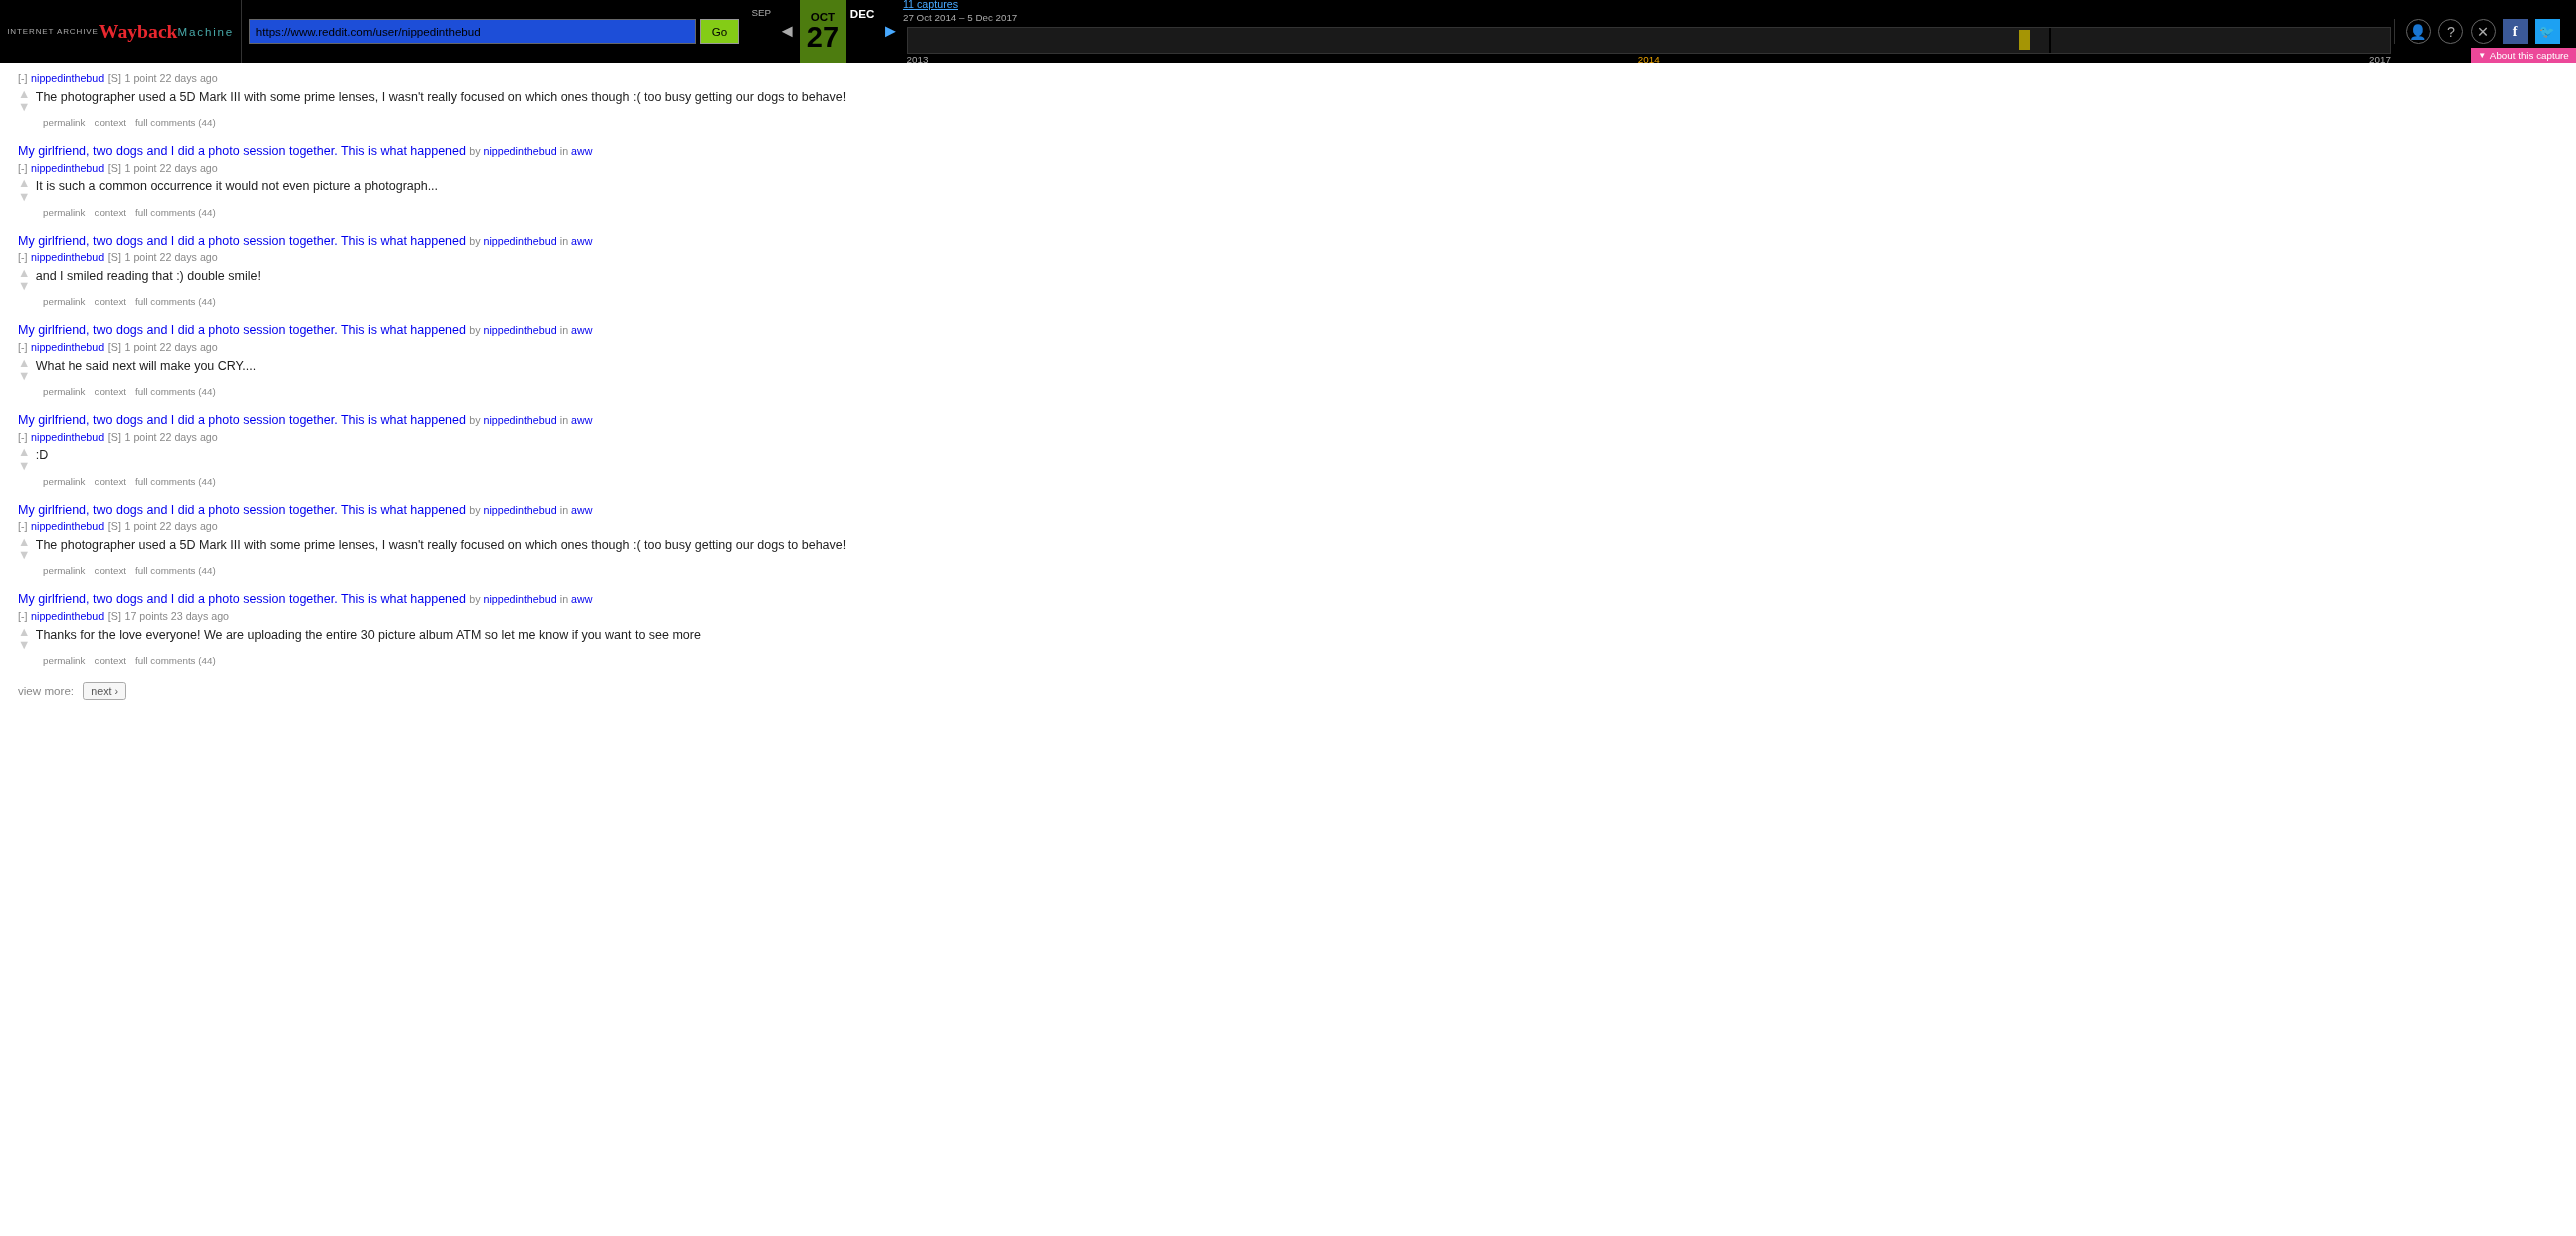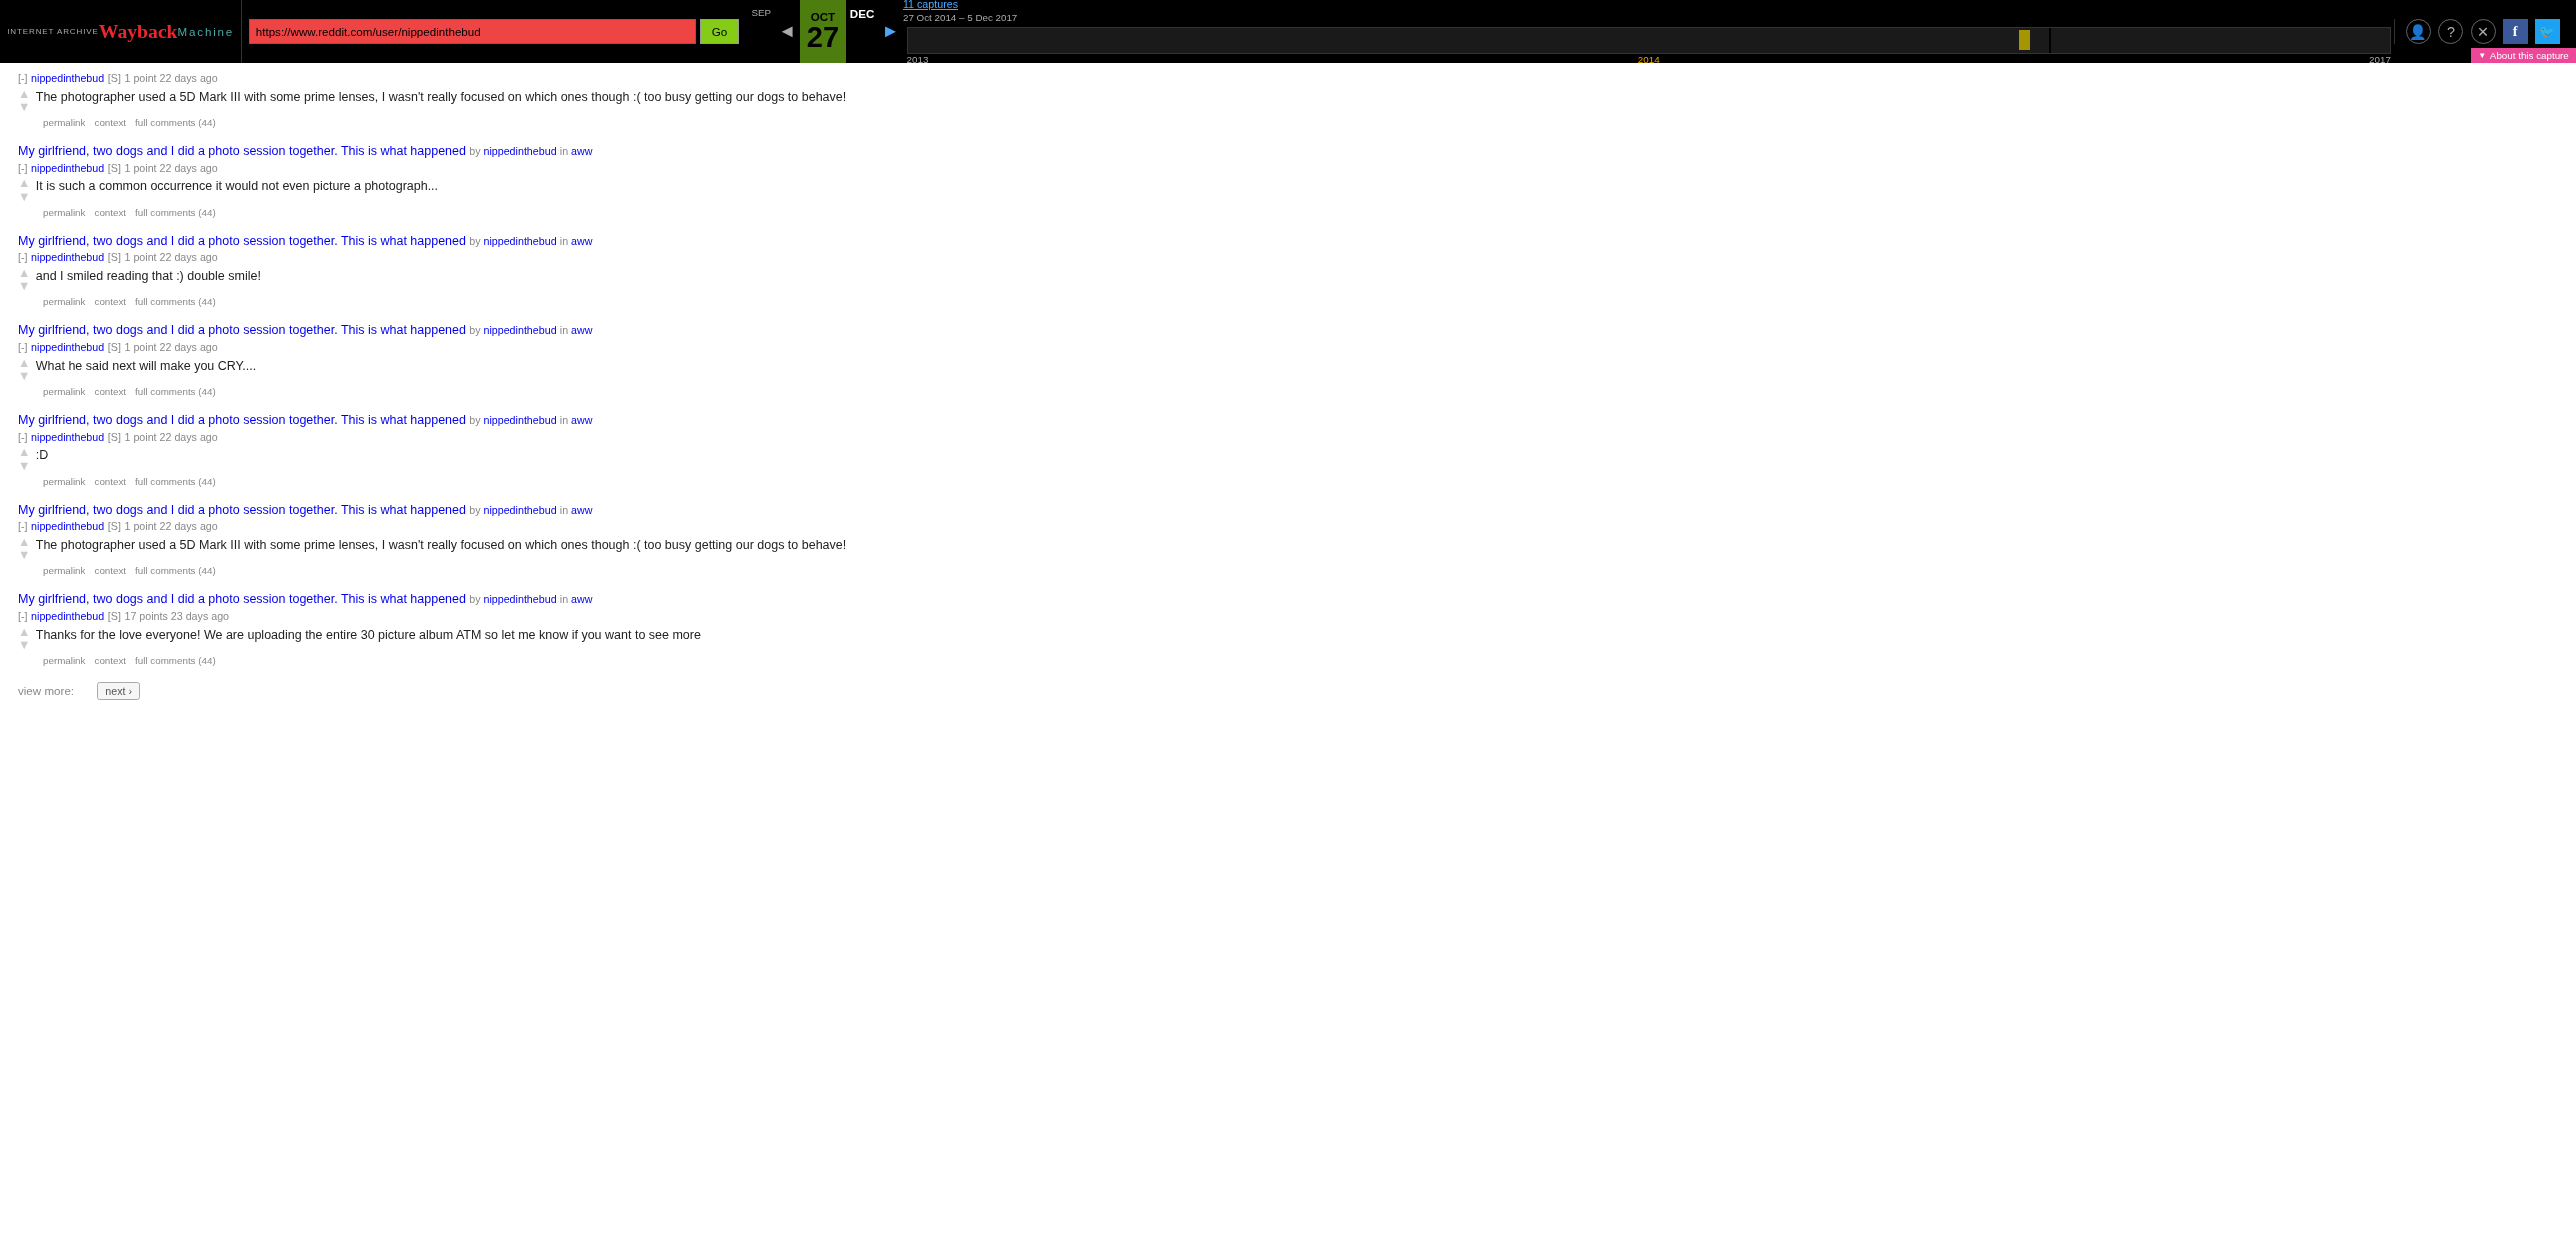--- a/index.html
+++ b/index.html
@@ -48,21 +48,21 @@
       padding: 0 7.2px;
       flex: 0 0 auto;
       gap: 3.6px;
     }
     #wb-url-bar input {
       width: 447px;
       height: 25px;
       font-size: 11.6px;
       padding: 1.8px 5.4px;
       border: 0.9px solid #666;
-      background: #ef4444;
+      background: #1d4ed8;
       color: #000;
     }
     #wb-url-bar button {
       height: 25px;
       padding: 0 10.7px;
       background: #84cc16;
       border: 0.9px solid #999;
       font-size: 11.6px;
       cursor: pointer;
       color: #000;
@@ -325,21 +325,21 @@
       text-decoration: none;
       cursor: pointer;
     }
 
     .view-more {
       margin-top: 14.3px;
       font-size: 11.6px;
       color: #888;
       display: flex;
       align-items: center;
-      gap: 23px;
+      gap: 9px;
     }
 
     .next-button {
       border: 0.9px solid #aaa;
       border-radius: 2.7px;
       padding: 1.8px 7.2px;
       font-size: 10.7px;
       color: #555;
       background: #f6f6f6;
       cursor: pointer;

